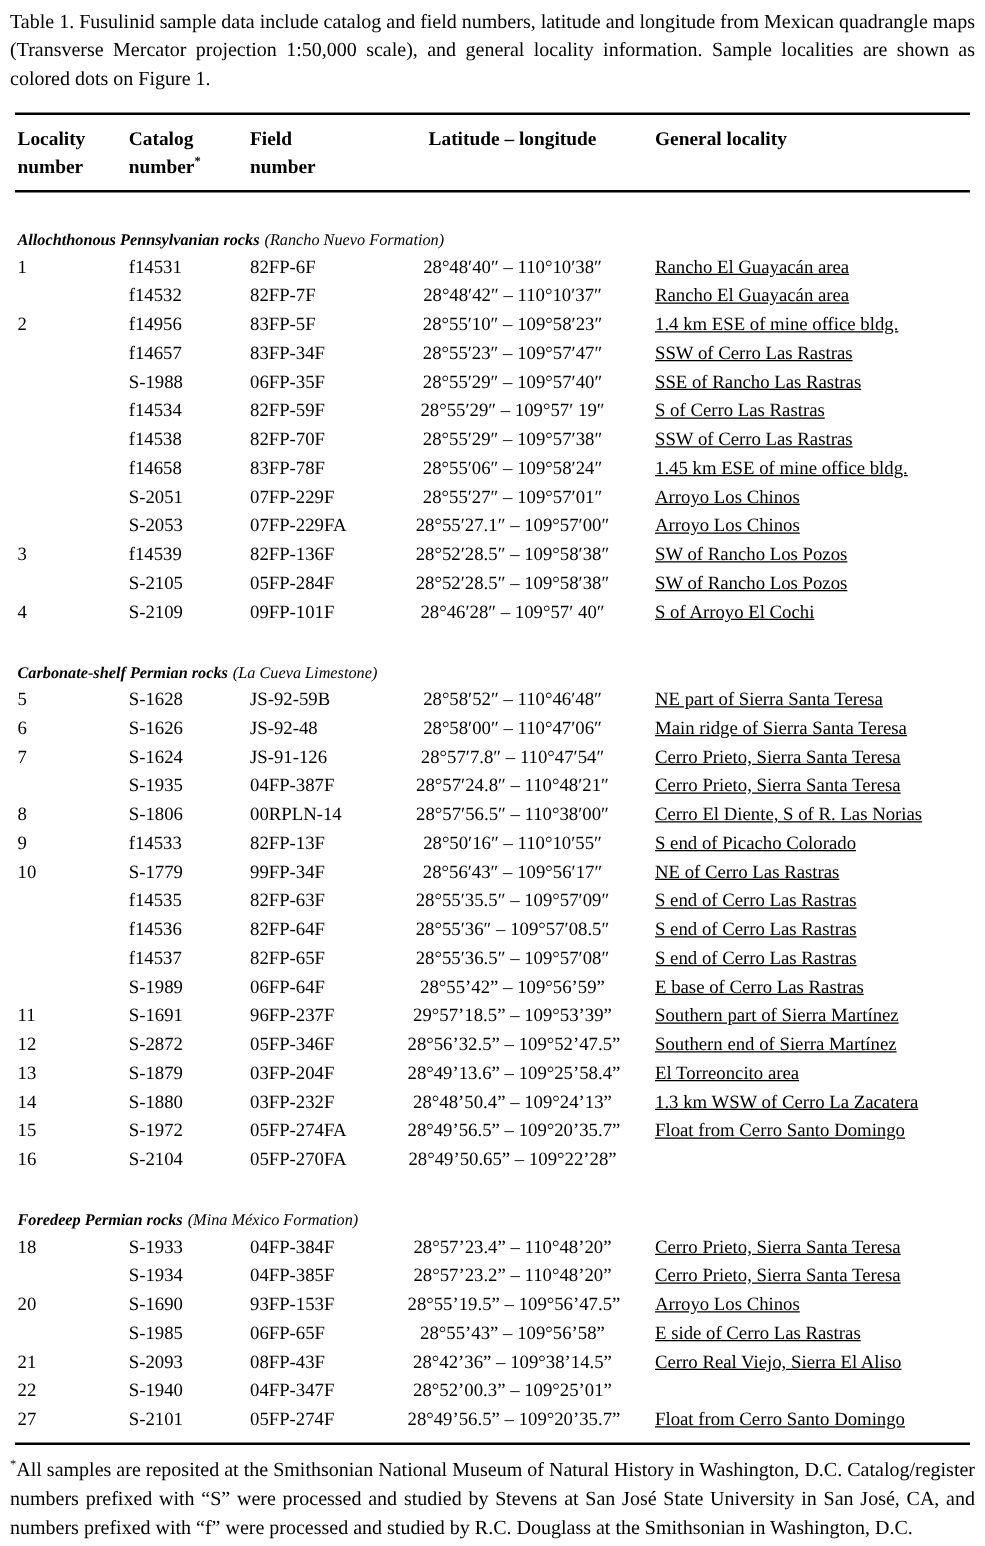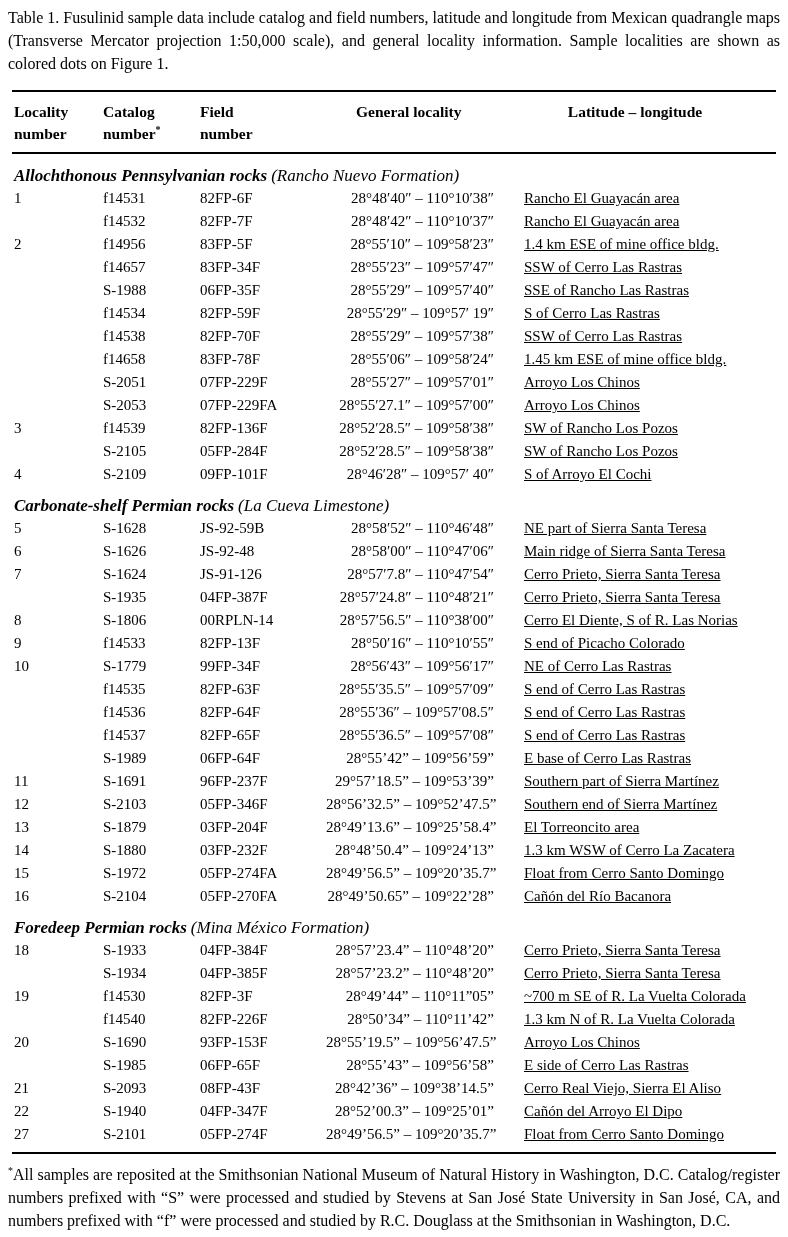--- a/index.html
+++ b/index.html
@@ -47,33 +47,33 @@
   .hcell.c3 { text-align: center; padding-left: 0; }
   .hcell.c4 { padding-left: 30px; }
   sup {
     font-size: 10px;
     line-height: 0;
   }
   .tbody {
     padding-top: 2px;
   }
   .section-header {
-    margin-top: 8px;
-    font-size: 17px;
+    margin-top: 24px;
+    font-size: 13px;
     line-height: 23px;
     padding-left: 2px;
   }
   .section-title-bold { font-weight: bold; font-style: italic; }
   .section-title-paren { font-style: italic; margin-left: 4px; }
   .data-row {
     font-size: 15px;
     line-height: 23px;
   }
   .cell { padding-left: 2px; white-space: nowrap; }
-  .cell.c3 { text-align: right; padding-left: 0; }
+  .cell.c3 { text-align: center; padding-left: 0; }
   .cell.c4 { padding-left: 30px; text-decoration: underline; }
   .bottom-rule { margin-top: 6px; }
   .footnote {
     margin: 9px 0 0 0;
     font-size: 16px;
     line-height: 23px;
     text-align: justify;
   }
 </style>
 </head>
@@ -93,22 +93,22 @@
         <span>number</span>
       </div>
       <div class="hcell c1">
         <span>Catalog</span><br>
         <span>number</span><sup>*</sup>
       </div>
       <div class="hcell c2">
         <span>Field</span><br>
         <span>number</span>
       </div>
+      <div class="hcell c3">Latitude – longitude</div>
       <div class="hcell c4">General locality</div>
-      <div class="hcell c3">Latitude – longitude</div>
     </div>
 
     <div class="rule"></div>
 
     <div class="tbody" id="table-body">
         <div class="section-header"><span class="section-title-bold">Allochthonous Pennsylvanian rocks</span><span class="section-title-paren">(Rancho Nuevo Formation)</span></div>
         <div class="grid-row data-row">
           <div class="cell c0">1</div>
           <div class="cell c1">f14531</div>
           <div class="cell c2">82FP-6F</div>
@@ -279,21 +279,21 @@
         </div>
         <div class="grid-row data-row">
           <div class="cell c0">11</div>
           <div class="cell c1">S-1691</div>
           <div class="cell c2">96FP-237F</div>
           <div class="cell c3">29°57’18.5” – 109°53’39”</div>
           <div class="cell c4">Southern part of Sierra Martínez</div>
         </div>
         <div class="grid-row data-row">
           <div class="cell c0">12</div>
-          <div class="cell c1">S-2103</div>
+          <div class="cell c1">S-2872</div>
           <div class="cell c2">05FP-346F</div>
           <div class="cell c3">28°56’32.5” – 109°52’47.5”</div>
           <div class="cell c4">Southern end of Sierra Martínez</div>
         </div>
         <div class="grid-row data-row">
           <div class="cell c0">13</div>
           <div class="cell c1">S-1879</div>
           <div class="cell c2">03FP-204F</div>
           <div class="cell c3">28°49’13.6” – 109°25’58.4”</div>
           <div class="cell c4">El Torreoncito area</div>
@@ -310,52 +310,37 @@
           <div class="cell c1">S-1972</div>
           <div class="cell c2">05FP-274FA</div>
           <div class="cell c3">28°49’56.5” – 109°20’35.7”</div>
           <div class="cell c4">Float from Cerro Santo Domingo</div>
         </div>
         <div class="grid-row data-row">
           <div class="cell c0">16</div>
           <div class="cell c1">S-2104</div>
           <div class="cell c2">05FP-270FA</div>
           <div class="cell c3">28°49’50.65” – 109°22’28”</div>
-          <div class="cell c4">Cañón del Río Bacanora</div>
         </div>
         <div class="section-header"><span class="section-title-bold">Foredeep Permian rocks</span><span class="section-title-paren">(Mina México Formation)</span></div>
         <div class="grid-row data-row">
           <div class="cell c0">18</div>
           <div class="cell c1">S-1933</div>
           <div class="cell c2">04FP-384F</div>
           <div class="cell c3">28°57’23.4” – 110°48’20”</div>
           <div class="cell c4">Cerro Prieto, Sierra Santa Teresa</div>
         </div>
         <div class="grid-row data-row">
           <div class="cell c0"></div>
           <div class="cell c1">S-1934</div>
           <div class="cell c2">04FP-385F</div>
           <div class="cell c3">28°57’23.2” – 110°48’20”</div>
           <div class="cell c4">Cerro Prieto, Sierra Santa Teresa</div>
         </div>
         <div class="grid-row data-row">
-          <div class="cell c0">19</div>
-          <div class="cell c1">f14530</div>
-          <div class="cell c2">82FP-3F</div>
-          <div class="cell c3">28°49’44” – 110°11”05”</div>
-          <div class="cell c4">~700 m SE of R. La Vuelta Colorada</div>
-        </div>
-        <div class="grid-row data-row">
-          <div class="cell c0"></div>
-          <div class="cell c1">f14540</div>
-          <div class="cell c2">82FP-226F</div>
-          <div class="cell c3">28°50’34” – 110°11’42”</div>
-          <div class="cell c4">1.3 km N of R. La Vuelta Colorada</div>
-        </div>
-        <div class="grid-row data-row">
           <div class="cell c0">20</div>
           <div class="cell c1">S-1690</div>
           <div class="cell c2">93FP-153F</div>
           <div class="cell c3">28°55’19.5” – 109°56’47.5”</div>
           <div class="cell c4">Arroyo Los Chinos</div>
         </div>
         <div class="grid-row data-row">
           <div class="cell c0"></div>
           <div class="cell c1">S-1985</div>
           <div class="cell c2">06FP-65F</div>
@@ -367,21 +352,20 @@
           <div class="cell c1">S-2093</div>
           <div class="cell c2">08FP-43F</div>
           <div class="cell c3">28°42’36” – 109°38’14.5”</div>
           <div class="cell c4">Cerro Real Viejo, Sierra El Aliso</div>
         </div>
         <div class="grid-row data-row">
           <div class="cell c0">22</div>
           <div class="cell c1">S-1940</div>
           <div class="cell c2">04FP-347F</div>
           <div class="cell c3">28°52’00.3” – 109°25’01”</div>
-          <div class="cell c4">Cañón del Arroyo El Dipo</div>
         </div>
         <div class="grid-row data-row">
           <div class="cell c0">27</div>
           <div class="cell c1">S-2101</div>
           <div class="cell c2">05FP-274F</div>
           <div class="cell c3">28°49’56.5” – 109°20’35.7”</div>
           <div class="cell c4">Float from Cerro Santo Domingo</div>
         </div>
       </div>
 

